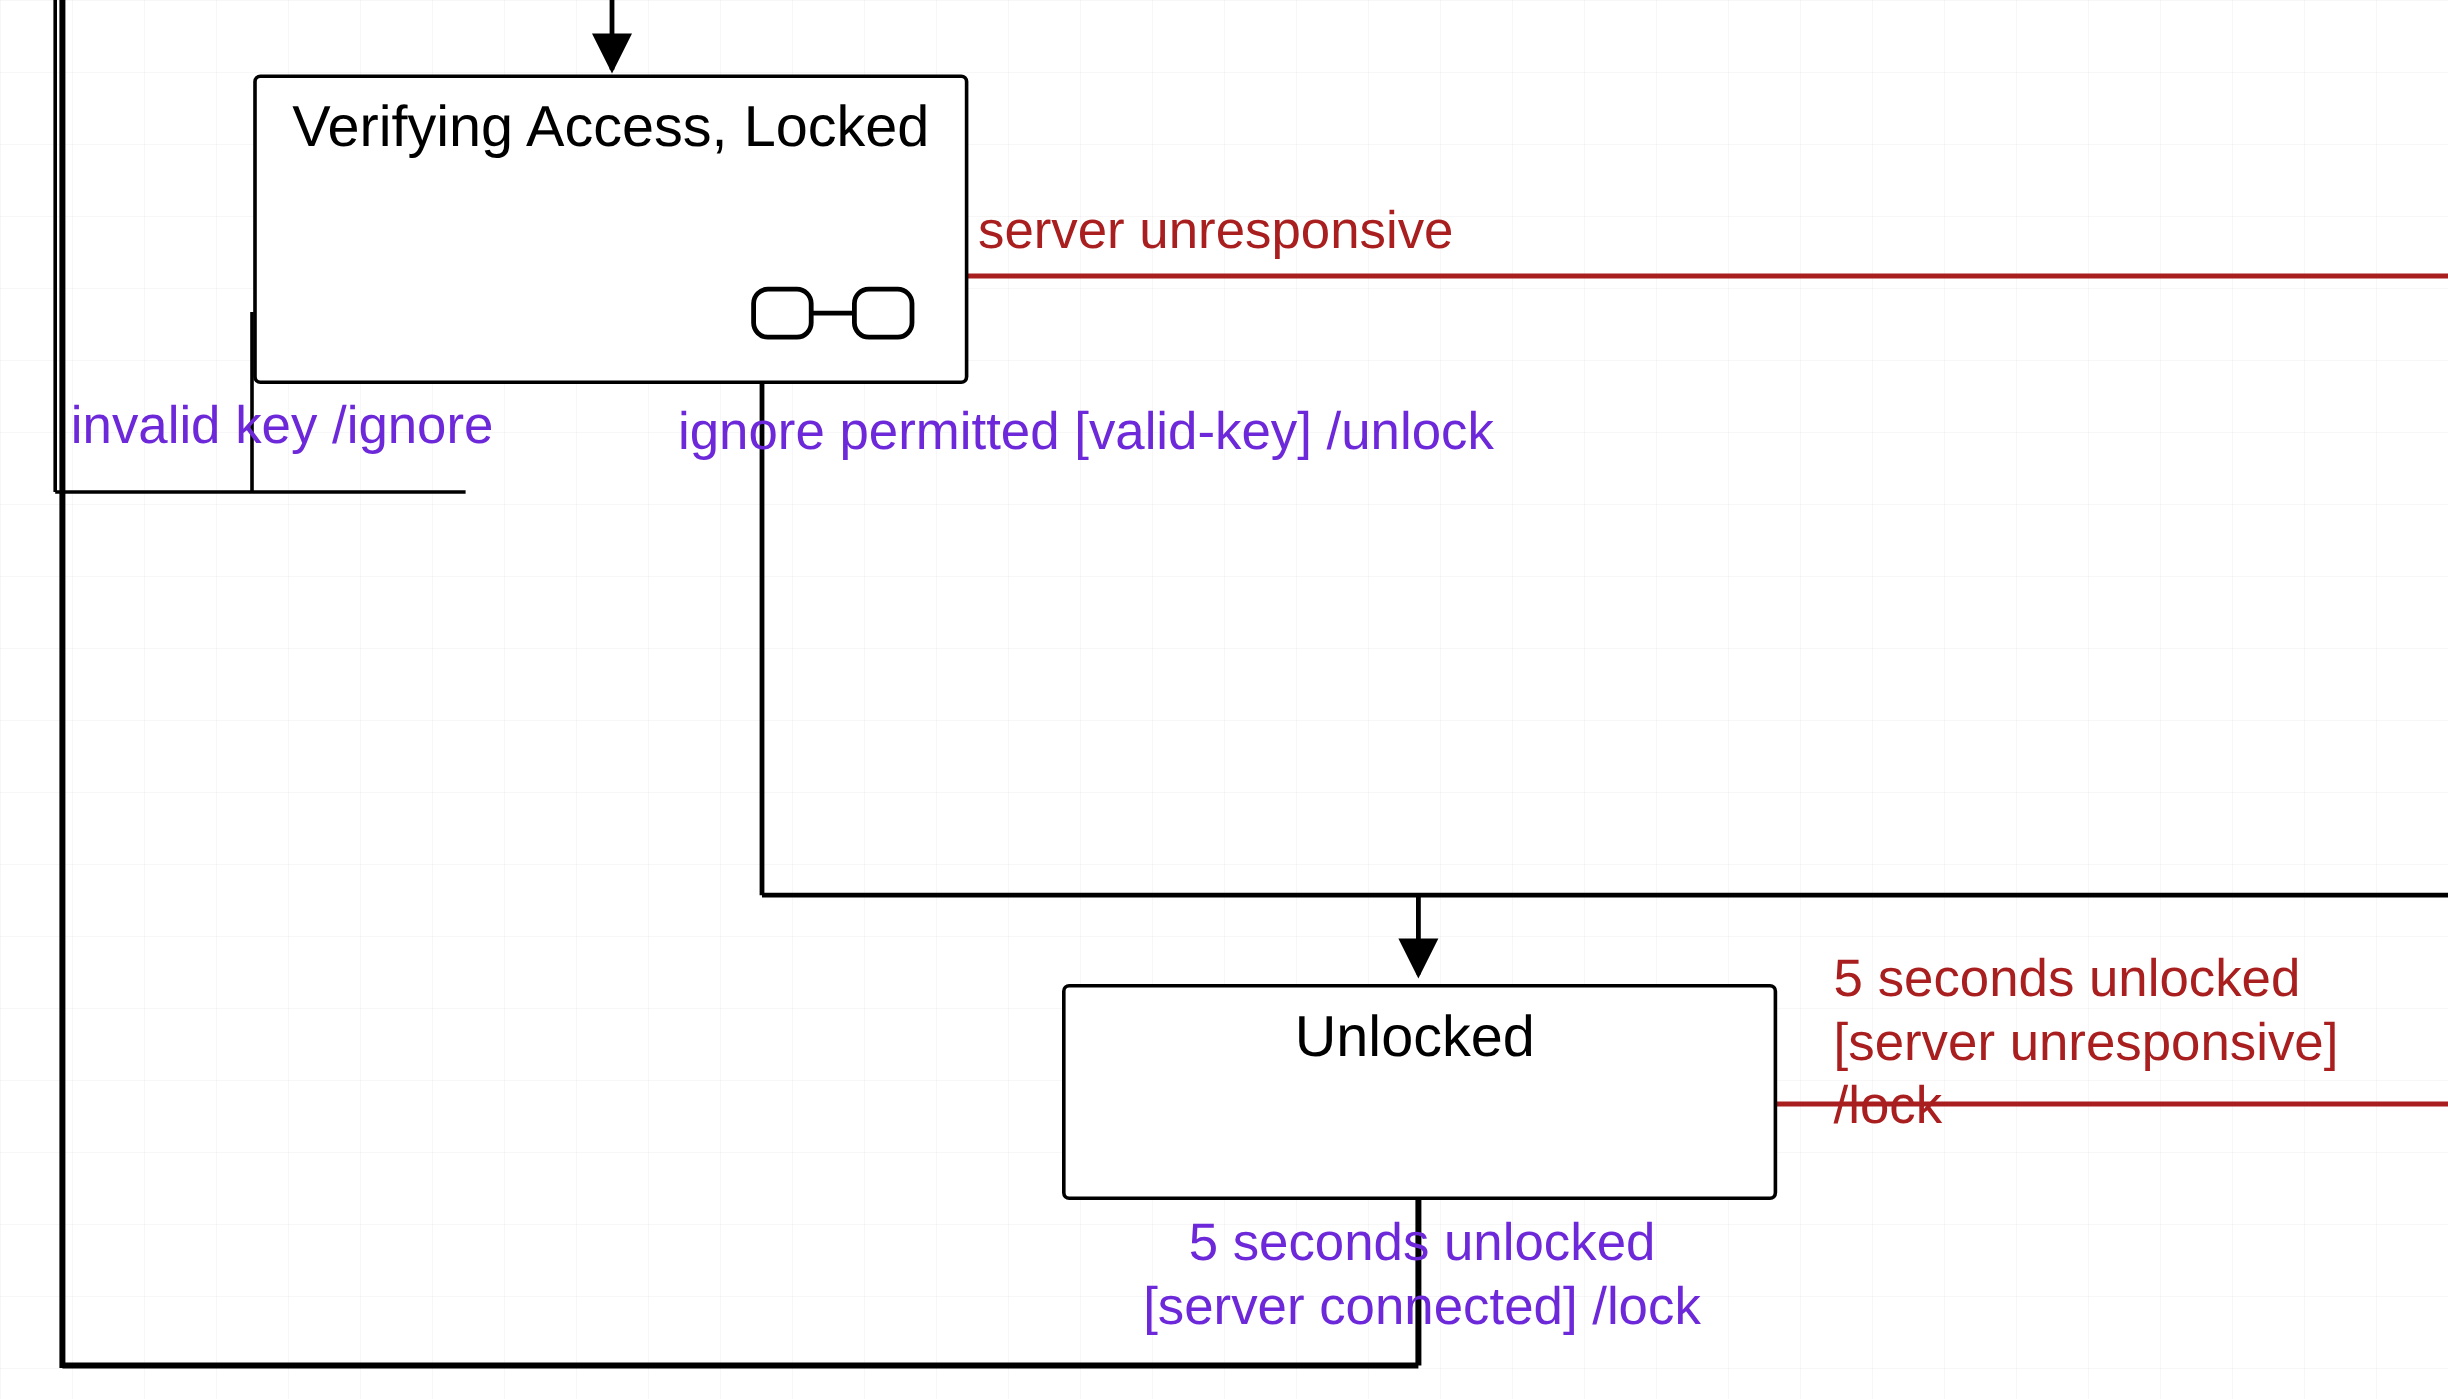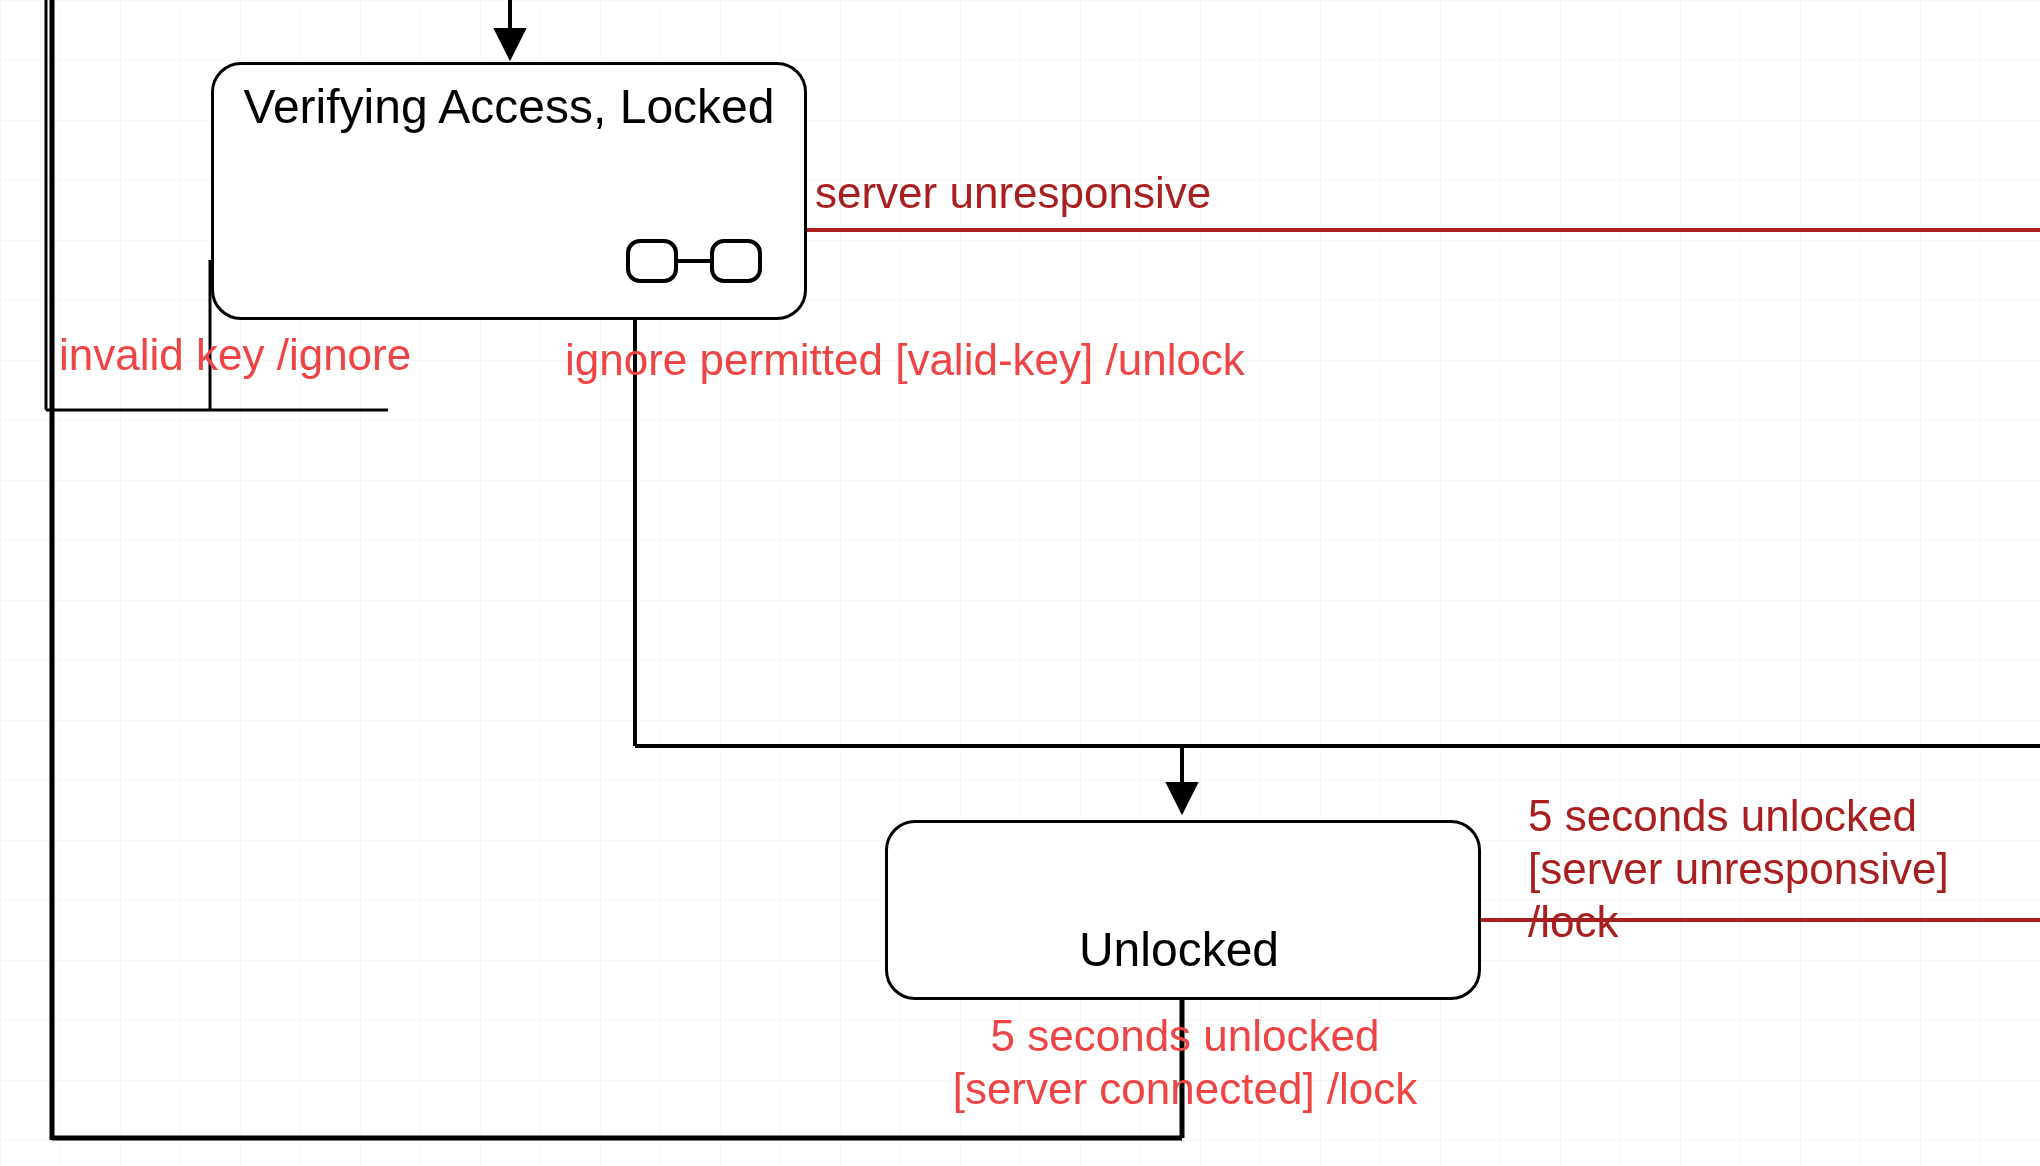--- a/index.html
+++ b/index.html
@@ -21,38 +21,38 @@
   }
   svg.diagram {
     position: absolute;
     inset: 0;
     width: 2040px;
     height: 1166px;
   }
   .state-box {
     position: absolute;
     border: 3px solid #000;
-    border-radius: 30px;
+    border-radius: 6px;
     background: #fff;
     display: flex;
     flex-direction: column;
     justify-content: flex-start;
     align-items: center;
     padding: 14px 20px 20px 20px;
   }
   .state-title {
     font-size: 48px;
     font-weight: 400;
     color: #000;
     text-align: center;
   }
   .label {
     position: absolute;
     font-size: 44px;
-    color: #ef4444;
+    color: #6d28d9;
     white-space: nowrap;
   }
   .label-red { color: #a91e1e; }
   .label-multi {
     white-space: normal;
     text-align: center;
     line-height: 1.2;
   }
   .sub-icon {
     position: absolute;
@@ -95,21 +95,21 @@
 
 <div class="state-box" style="left:211px; top:62px; width:596px; height:258px;">
   <div class="state-title">Verifying Access, Locked</div>
   <svg class="sub-icon" width="140" height="60">
     <rect x="4" y="10" width="48" height="40" rx="12" ry="12" fill="none" stroke="#000" stroke-width="4"></rect>
     <rect x="88" y="10" width="48" height="40" rx="12" ry="12" fill="none" stroke="#000" stroke-width="4"></rect>
     <line x1="52" y1="30" x2="88" y2="30" stroke="#000" stroke-width="4"></line>
   </svg>
 </div>
 
-<div class="state-box" style="left:885px; top:820px; width:596px; height:180px; justify-content:flex-end;padding-left:12px;">
+<div class="state-box" style="left:885px; top:820px; width:596px; height:180px; justify-content:flex-start;padding-left:12px;">
   <div class="state-title">Unlocked</div>
 </div>
 
 <div class="label label-red" style="left:815px; top:168px;">server unresponsive</div>
 
 <div class="label" style="left:59px; top:330px;">invalid key /ignore</div>
 
 <div class="label" style="left:565px; top:335px;">ignore permitted [valid-key] /unlock</div>
 
 <div class="label label-red label-multi" style="left:1528px; top:790px; width:520px; text-align:left;">5 seconds unlocked<br>[server unresponsive] /lock</div>

